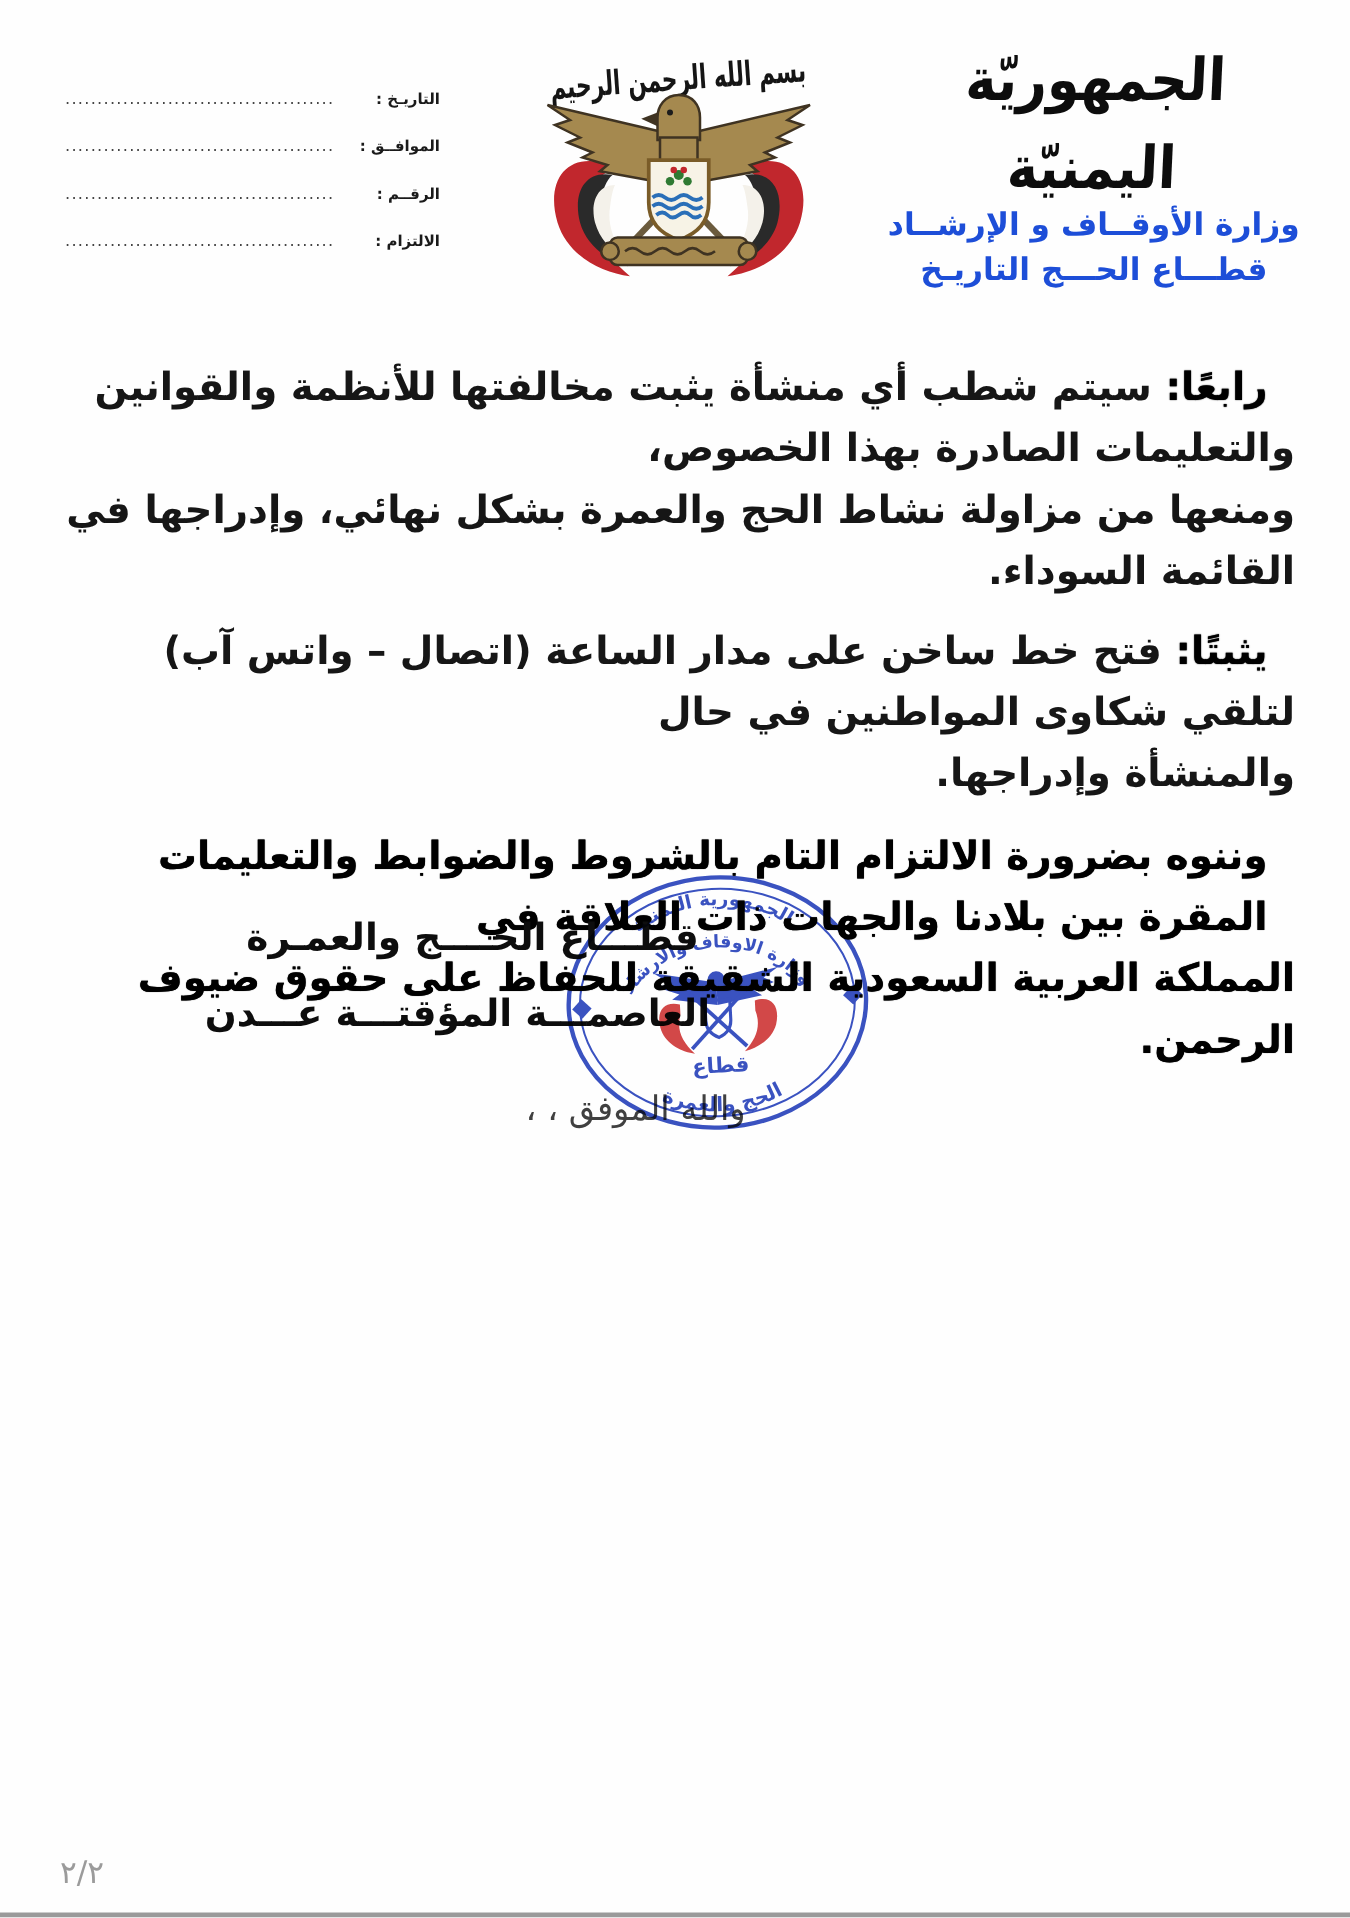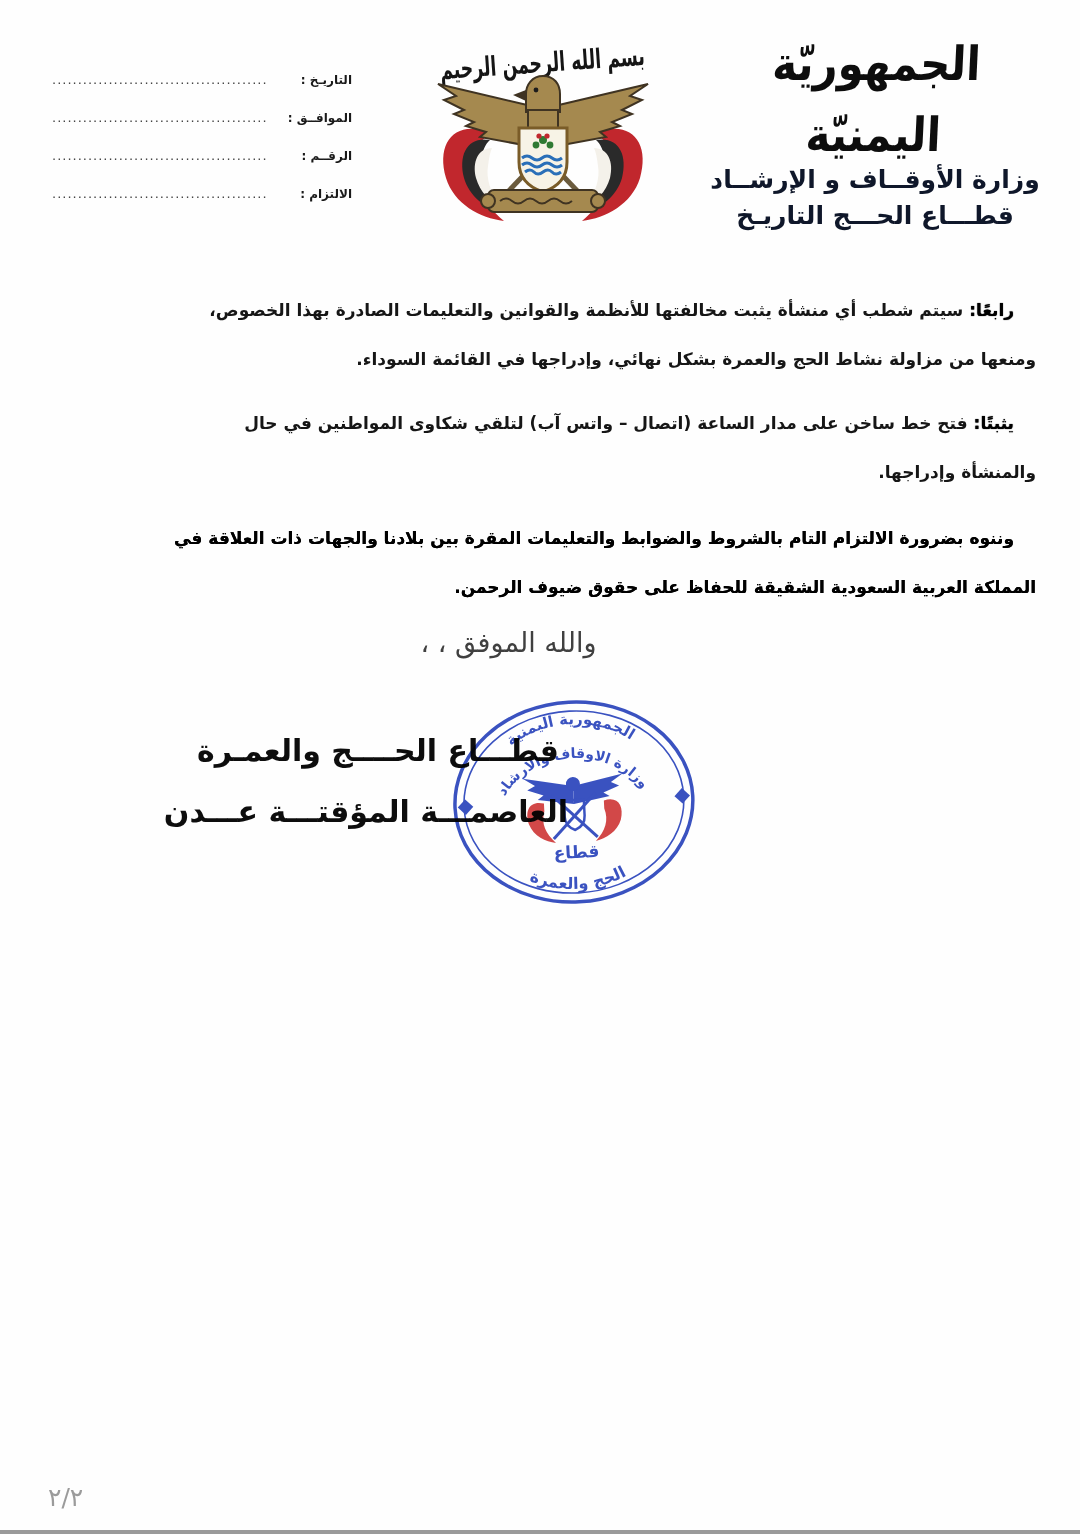--- a/index.html
+++ b/index.html
@@ -11,24 +11,24 @@
   
   .ref-fields{position:absolute; top:72px; left:52px; width:300px; direction:rtl;}
   .ref-row{display:flex; align-items:baseline; height:38px; direction:rtl;}
   .ref-label{font-weight:bold; font-size:12px; color:#1a1a1a; white-space:nowrap; letter-spacing:.5px;}
   .ref-dots{flex:1; overflow:hidden; white-space:nowrap; font-size:13px; color:#444; letter-spacing:1px; direction:ltr; text-align:left;}
   
   .emblem{position:absolute; top:32px; left:418px; width:250px; height:210px;}
   
   .org-block{position:absolute; top:36px; right:40px; width:330px; text-align:center; direction:rtl;}
   .org-title{font-size:42px; font-weight:bold; color:#0d0d0d; transform:scaleY(1.12) skewX(-3deg); letter-spacing:-1px; line-height:1.5;}
-  .org-line{font-size:25px; font-weight:bold; color:#0f172a; line-height:1.45; letter-spacing:0; white-space:nowrap;}
+  .org-line{font-size:25px; font-weight:bold; color:#1d4ed8; line-height:1.45; letter-spacing:0; white-space:nowrap;}
   
   .doc-body{position:absolute; top:286px; right:44px; left:45px; direction:rtl; text-align:right;}
-  .para{margin:0 0 15px 0; font-size:17px; font-weight:700; line-height:49px; color:#161616;}
+  .para{margin:0 0 15px 0; font-size:31px; font-weight:700; line-height:49px; color:#161616;}
   .para .line{text-align:right;}
   .para .first{padding-right:22px;}
   .para.extra-bold{color:#000; text-shadow:0 0 .6px #000; margin-top:17px;}
   .lead{font-weight:800; color:#000; text-shadow:0 0 1px #000;}
   .closing{text-align:center; position:relative; left:-32px;
            font-size:27px; font-weight:500; color:#404040; font-family:"DejaVu Serif","DejaVu Sans",serif;}
   
   .sig-block{position:absolute; top:733px; left:188px; width:380px; text-align:center; direction:rtl;}
   .sig-line1{font-size:30px; font-weight:800; color:#0d0d0d; white-space:nowrap;}
   .sig-line2{font-size:30px; font-weight:800; color:#0d0d0d; white-space:nowrap; margin-top:26px;}

